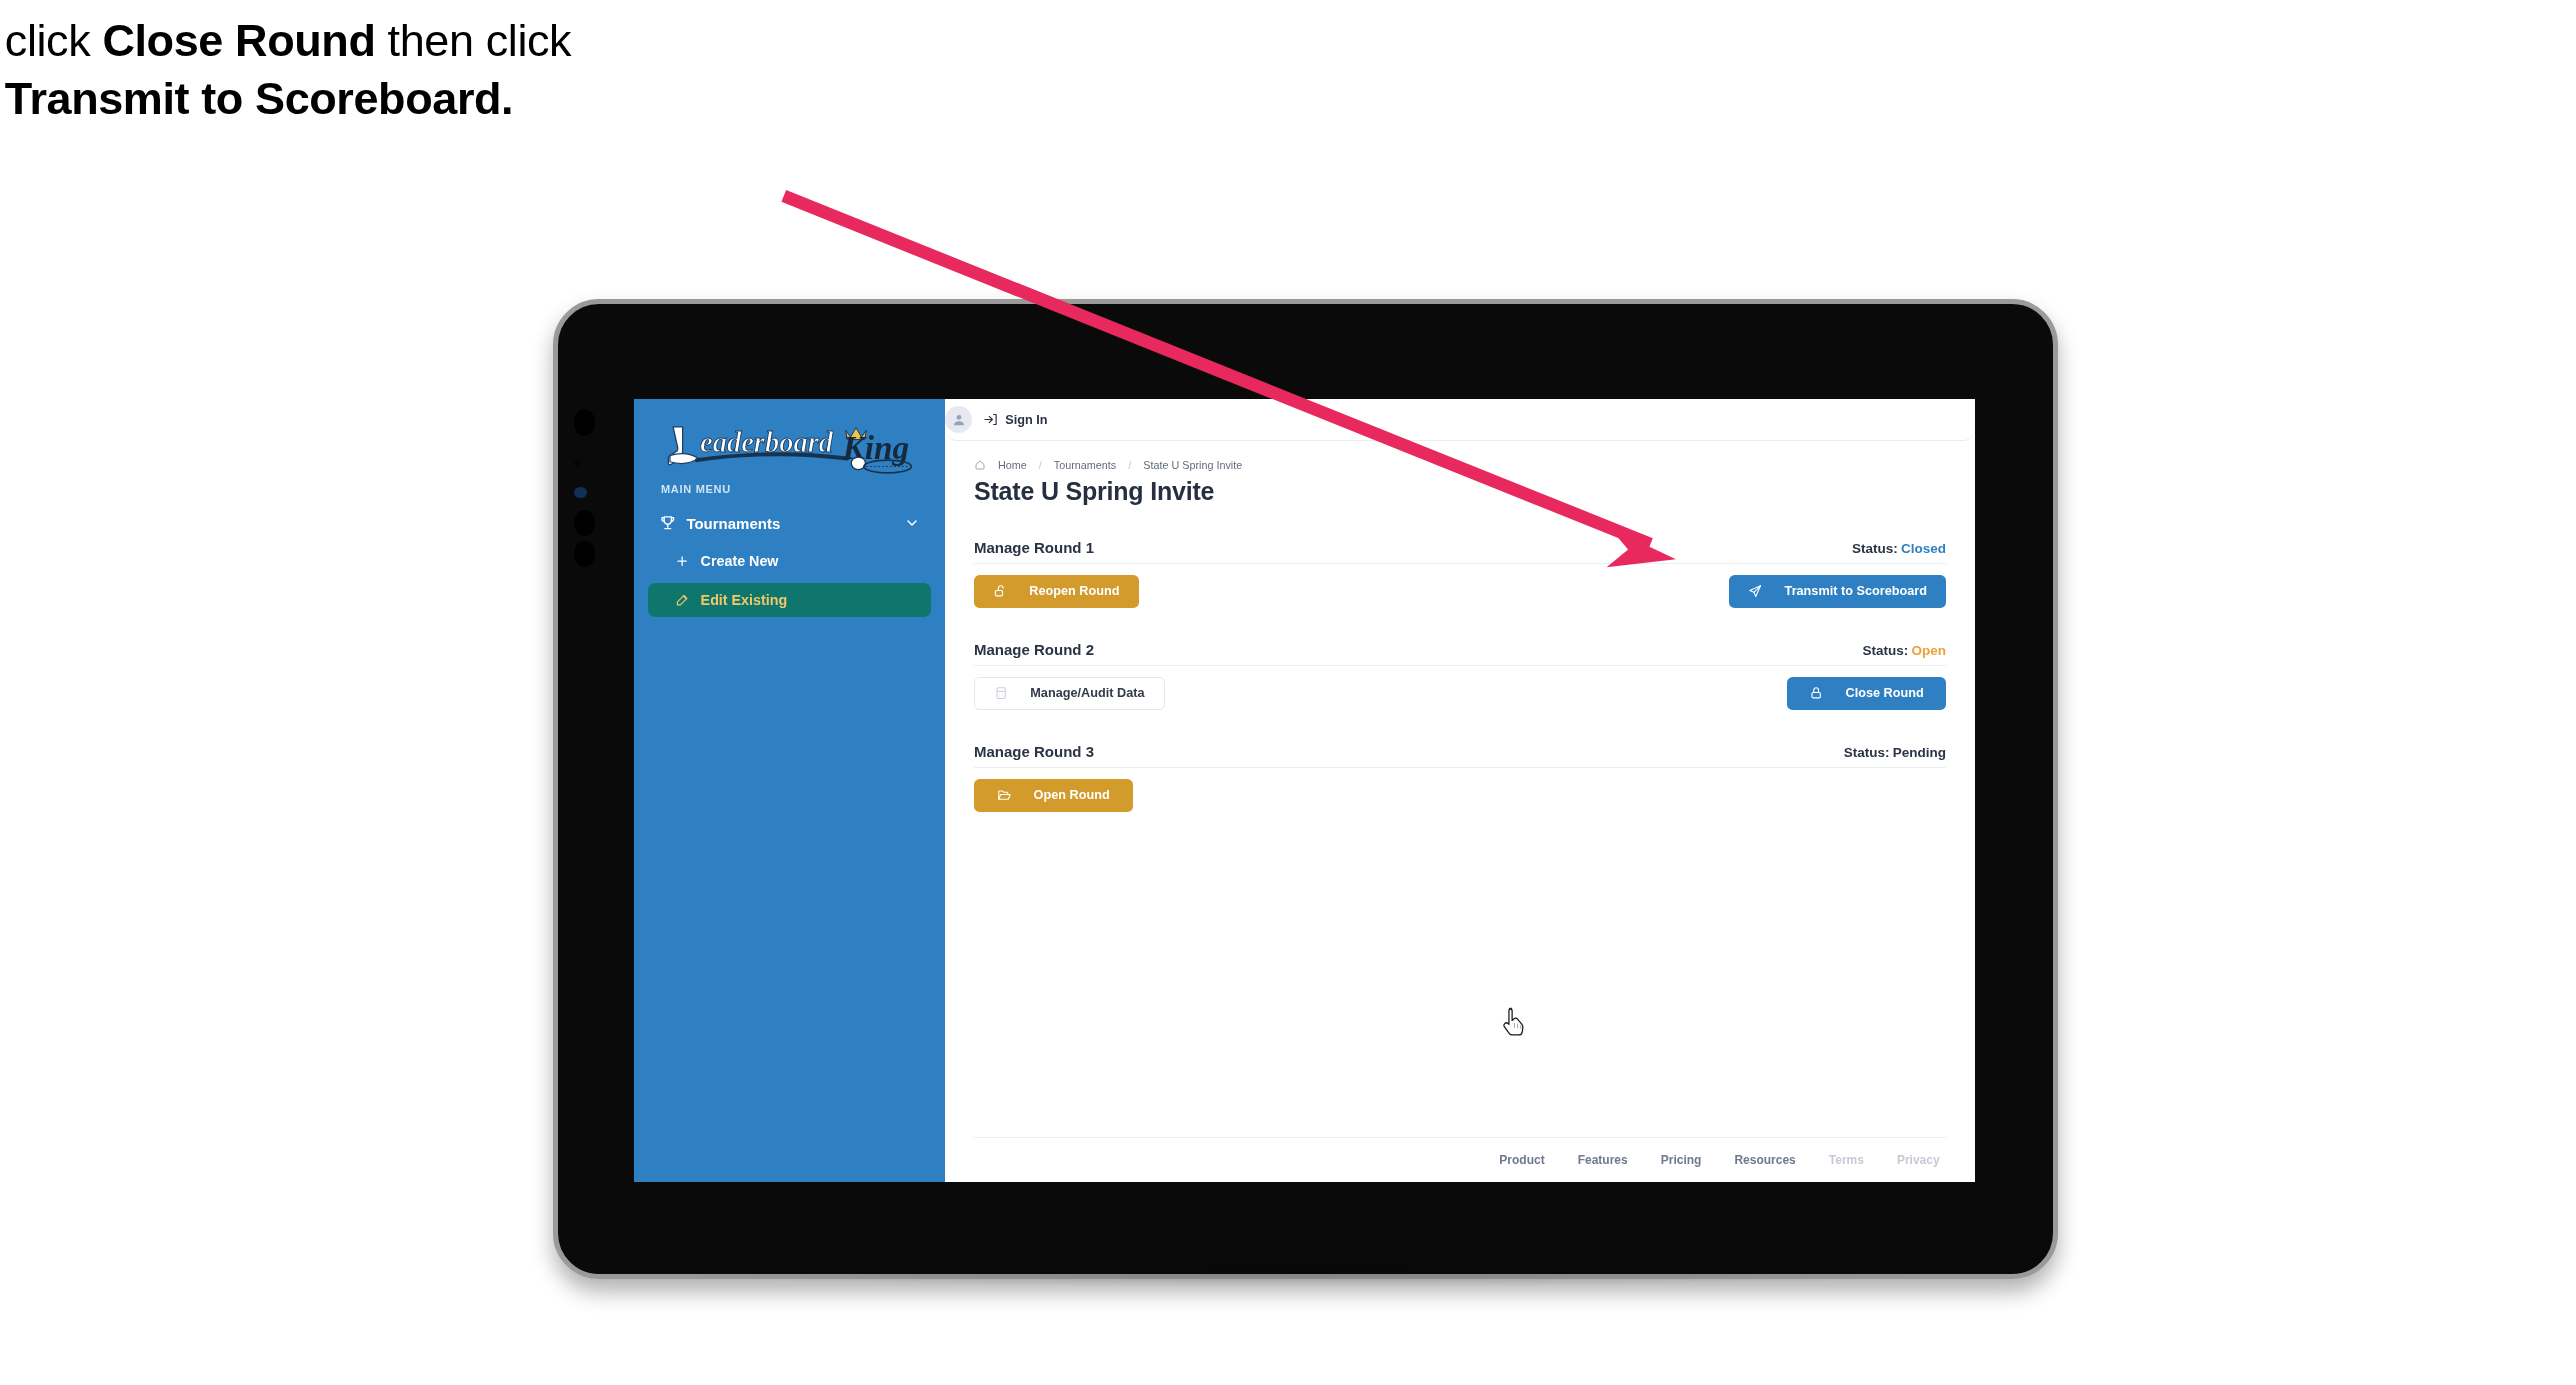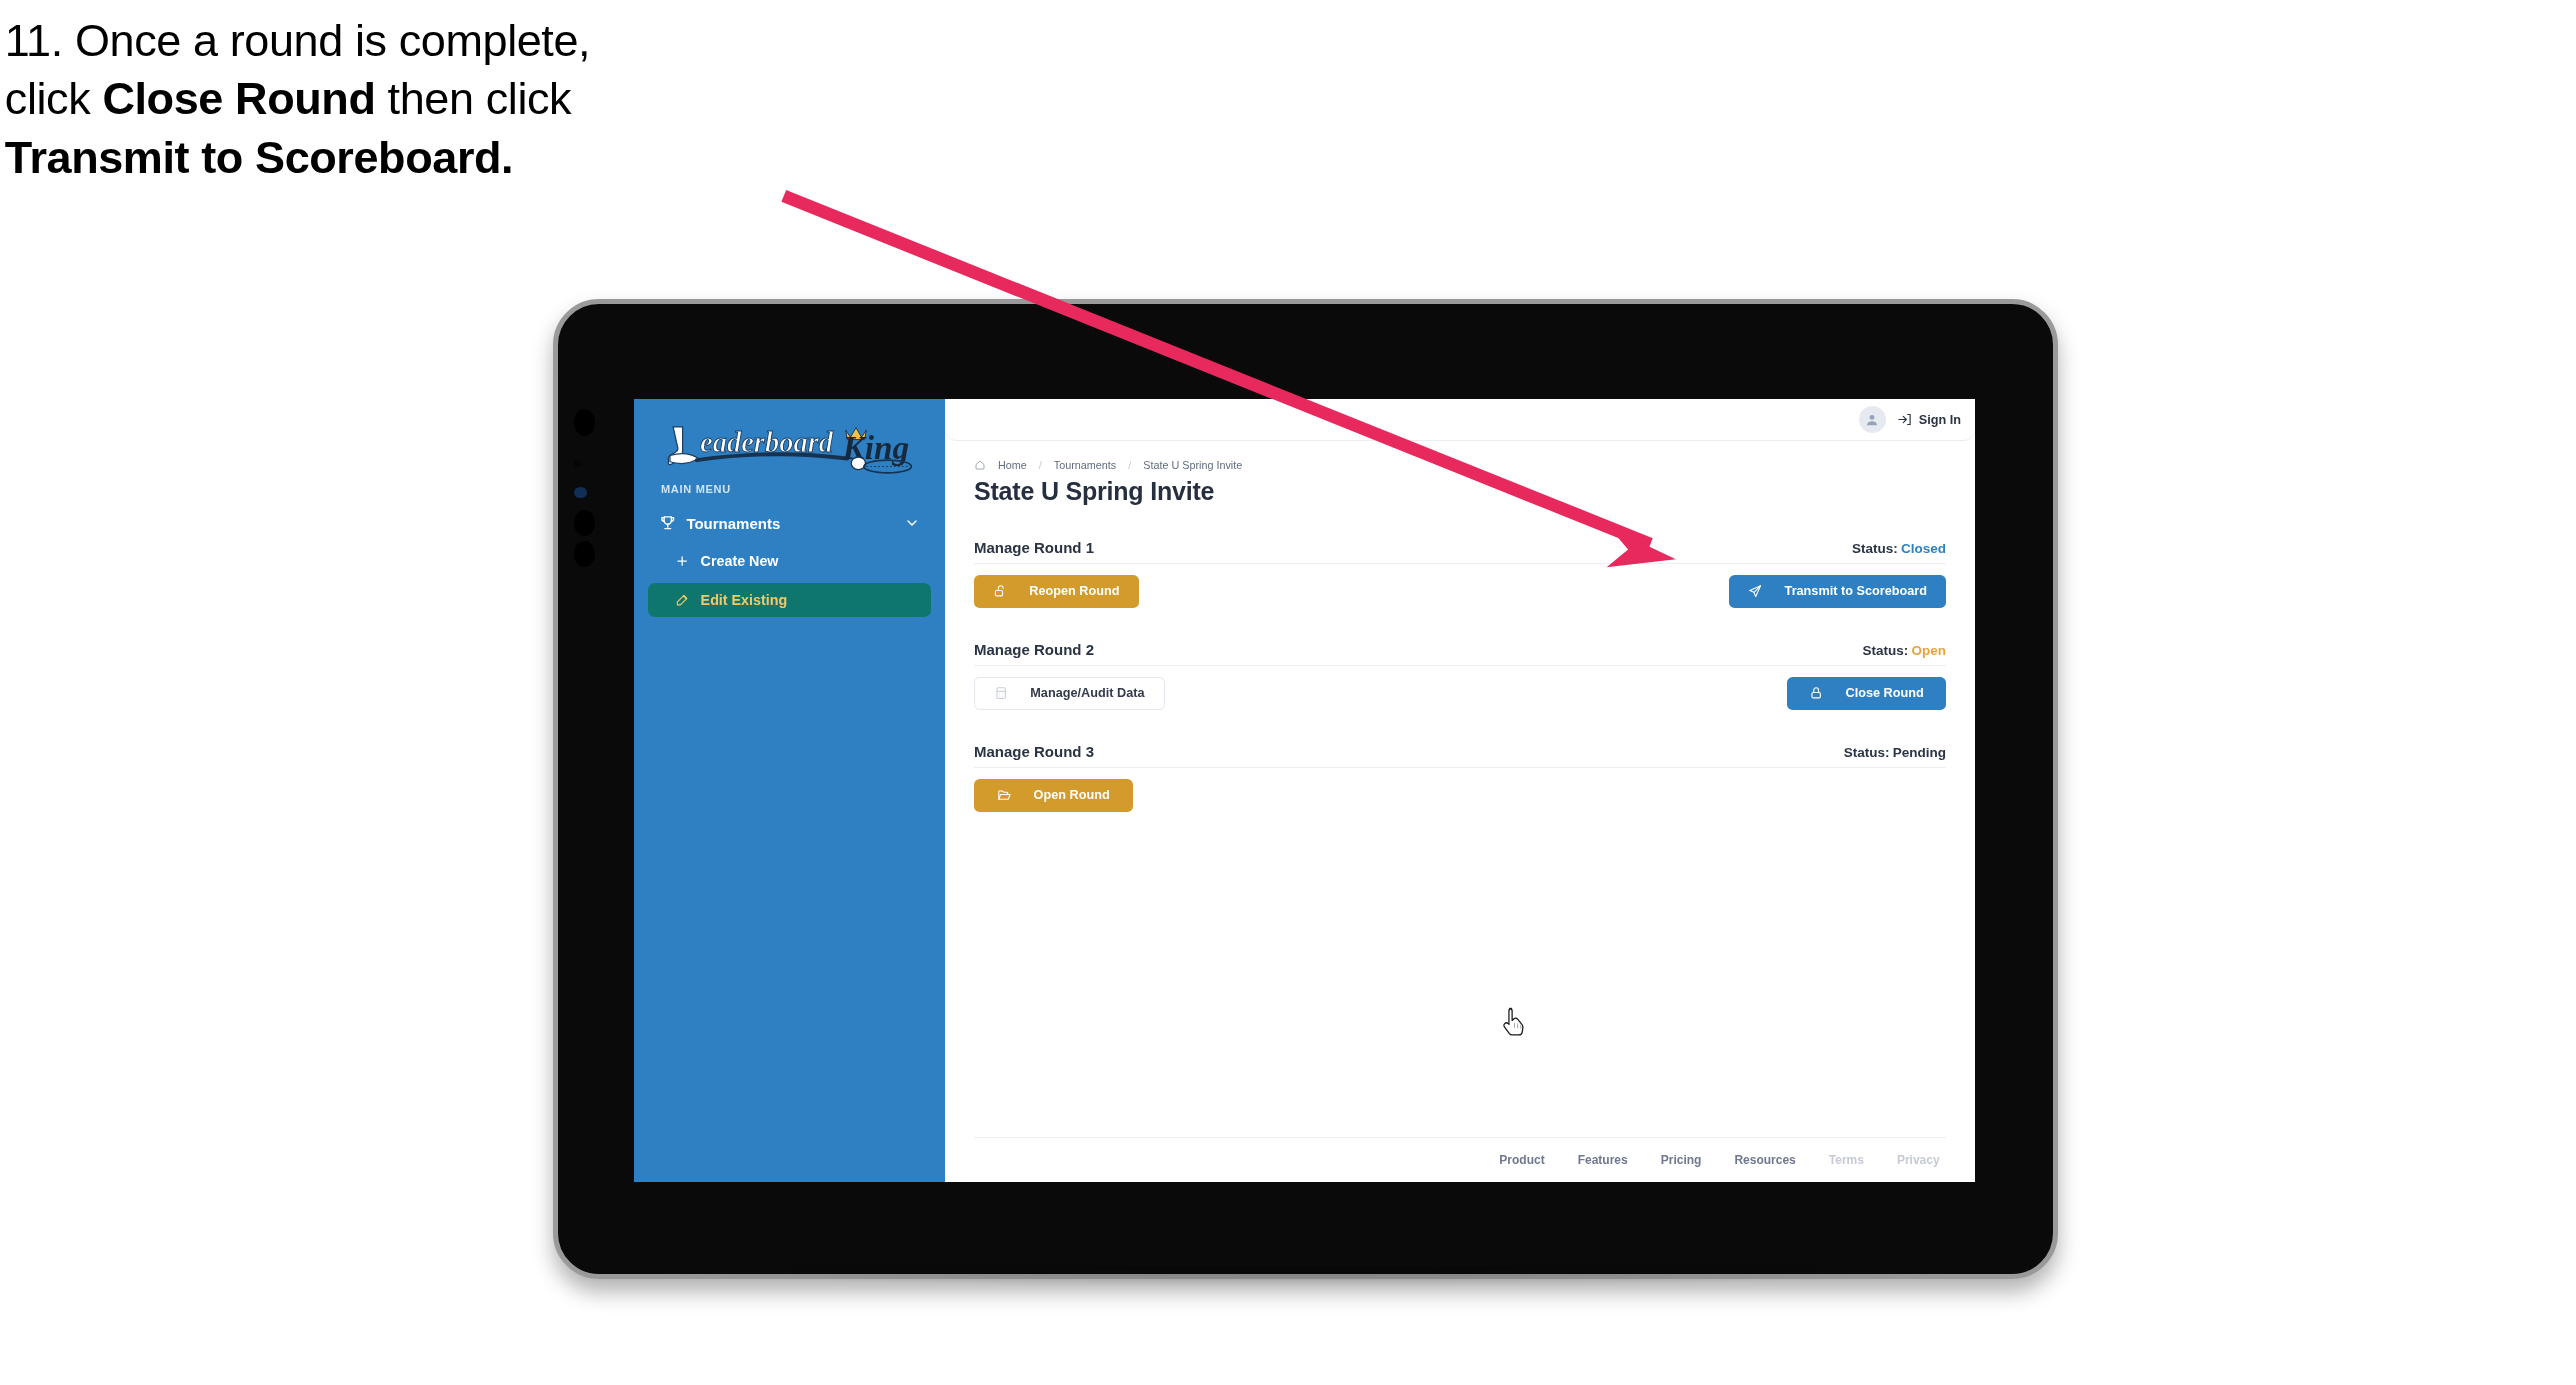--- a/index.html
+++ b/index.html
@@ -77,22 +77,22 @@
     color: #ffffff; font-size: 14.3px; font-weight: 700; border-radius: 7.2px;
   }
   .nav-sub.active { background: #0f766e; color: #f0c96a; }
   .nav-sub.active .ico svg { stroke: #f0c96a; }
   .ico { display: inline-flex; align-items: center; justify-content: center; }
 
   
   #main { flex: 1 1 auto; background: #ffffff; display: flex; flex-direction: column; position: relative;}
   #topbar {
     height: 42px; flex: 0 0 42px; border-bottom: 0.8px solid #ececf0;
-    display: flex; align-items: center; justify-content: flex-end;
-    padding-right: 14px; gap: 11px; background:#fff;border-radius:12px;
+    display: flex; align-items: center; 
+    padding-right: 23px; gap: 11px; background:#fff;border-radius:12px;
   }
   .avatar {
     width: 27px; height: 27px; border-radius: 50%; background: #e6e9ef;
     display: flex; align-items: center; justify-content: center;
   }
   .signin { display: flex; align-items: center; gap: 7.2px; color: #2b3445; font-size: 12.7px; font-weight: 700; }
 
   #content { flex: 1 1 auto; padding: 17.5px 29px 0 29px; display:flex; flex-direction:column; }
 
   .breadcrumb { display: flex; align-items: center; gap: 12px; font-size: 10.8px; color: #7b8496; }
@@ -137,21 +137,20 @@
 
   
   #arrow { position: absolute; left: 0; top: 0; width: 2576px; height: 1386px; pointer-events: none; }
 </style>
 </head>
 <body>
 
 <div id="stage">
 
   <div class="caption">
-    <span class="ln">11. Once a round is complete,</span>
     <span class="ln"><span>click </span><b>Close Round</b><span> then click</span></span>
     <span class="ln"><b>Transmit to Scoreboard.</b></span>
   </div>
 
   <div id="tablet">
     <div class="bezel-dot d1"></div>
     <div class="bezel-dot d2"></div>
     <div class="bezel-dot d3"></div>
     <div class="bezel-dot d4"></div>
     <div class="bezel-dot d5"></div>

